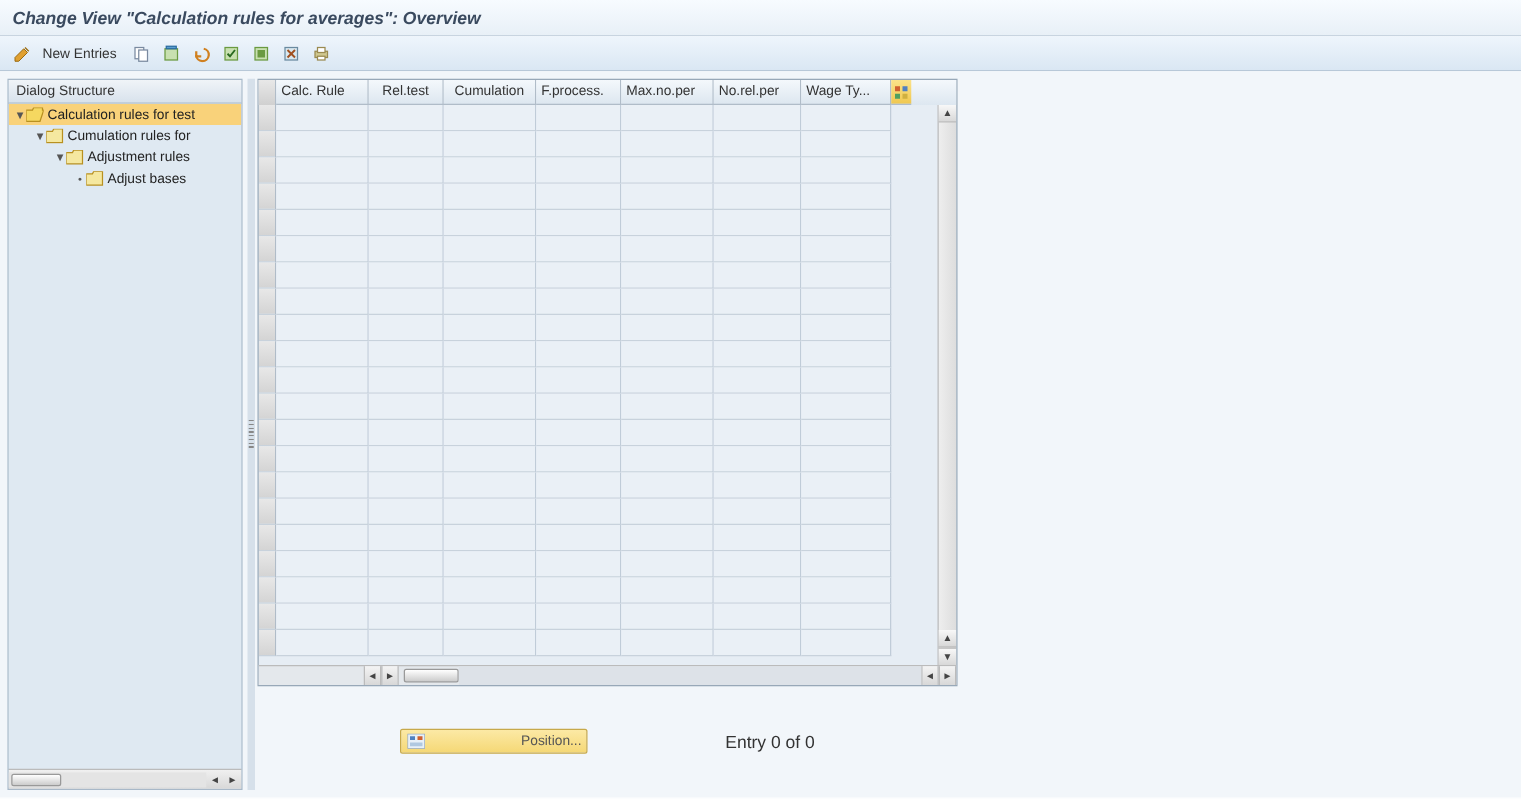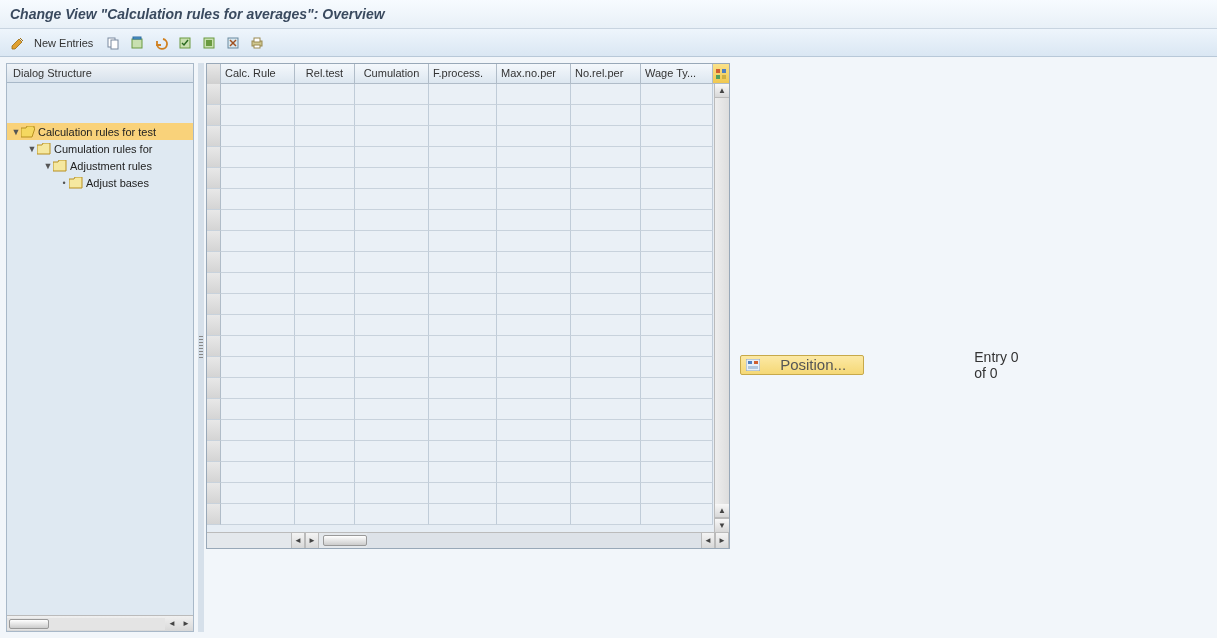--- a/index.html
+++ b/index.html
@@ -59,21 +59,20 @@
     height: calc(100% - 58px);
     background: #f2f6fa;
   }
   .dialog-structure {
     width: 188px;
     border: 1px solid #a8b8c8;
     margin: 6px 4px 6px 6px;
     background: #dfe9f2;
     display: flex;
     flex-direction: column;
-    gap: 40px;
   }
   .ds-header {
     background: linear-gradient(#f0f4f8,#d8e2ec);
     border-bottom: 1px solid #a8b8c8;
     padding: 3px 6px;
     font-size: 11px;
     color: #333;
   }
   .tree {
     flex: 1;
@@ -125,21 +124,21 @@
     position:absolute; top:50%; left:1px; transform:translateY(-50%);
     width:4px; height:24px;
     background: repeating-linear-gradient(#888,#888 1px,transparent 1px,transparent 3px);
   }
 
   .table-area {
     flex: 0 0 auto;
     width: 560px;
     margin: 6px 0 6px 2px;
     display: flex;
-    flex-direction: row;
+    flex-direction: column;
   }
   .grid-wrap {
     border: 1px solid #98a8b8;
     background: #e6edf4;
     position: relative;
     height: 486px;
     display: flex;
     flex-direction: column;
   }
   .grid-header-row {
@@ -220,21 +219,21 @@
     background: linear-gradient(#fce9a5,#f5d876);
     border:1px solid #c7a94a;
     border-radius:2px;
     height:20px;
     width: 150px;
     cursor:pointer;
     padding:0 4px;
     gap:6px;
   }
   .position-btn .icon-slot{width:16px;height:14px;display:flex;align-items:center;justify-content:center;}
-  .position-label{flex:1;text-align:center;font-size:15px;color:#555;}
+  .position-label{flex:1;text-align:right;font-size:11px;color:#555;}
   .entry-status{font-size:14px;color:#333;}
 
   
   .c0{width:74px;} .c1{width:60px;text-align:center;} .c2{width:74px;text-align:center;} .c3{width:68px;}
   .c4{width:74px;} .c5{width:70px;} .c6{width:72px;}
 
 </style>
 </head>
 <body>
 

